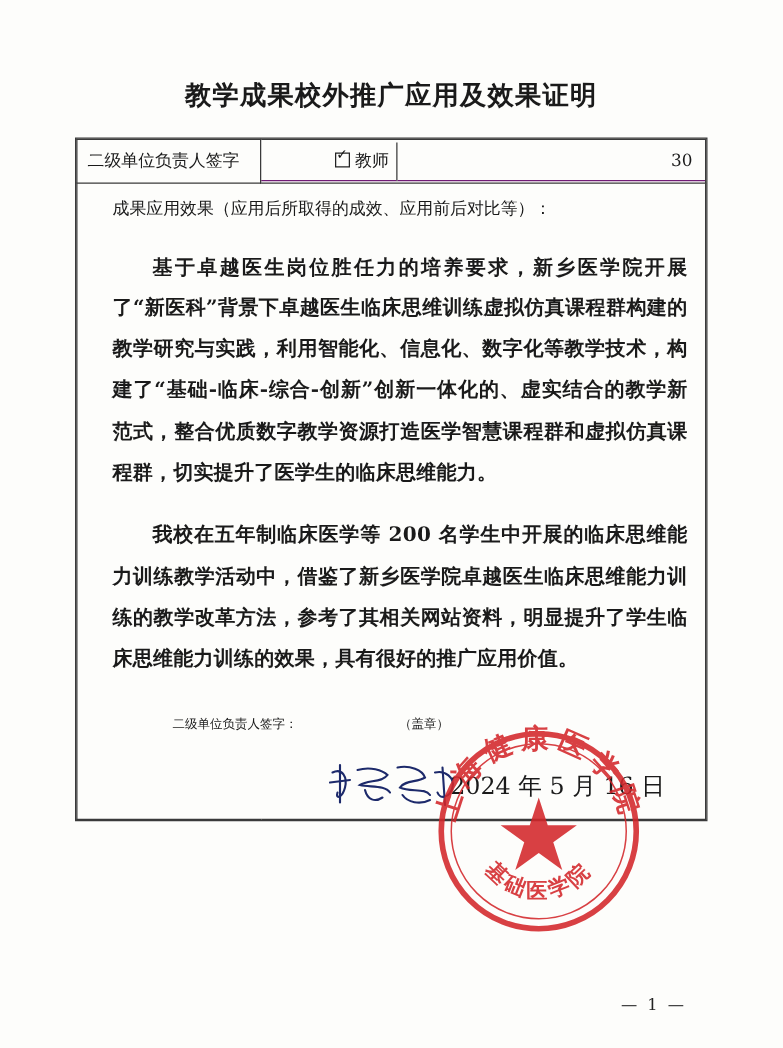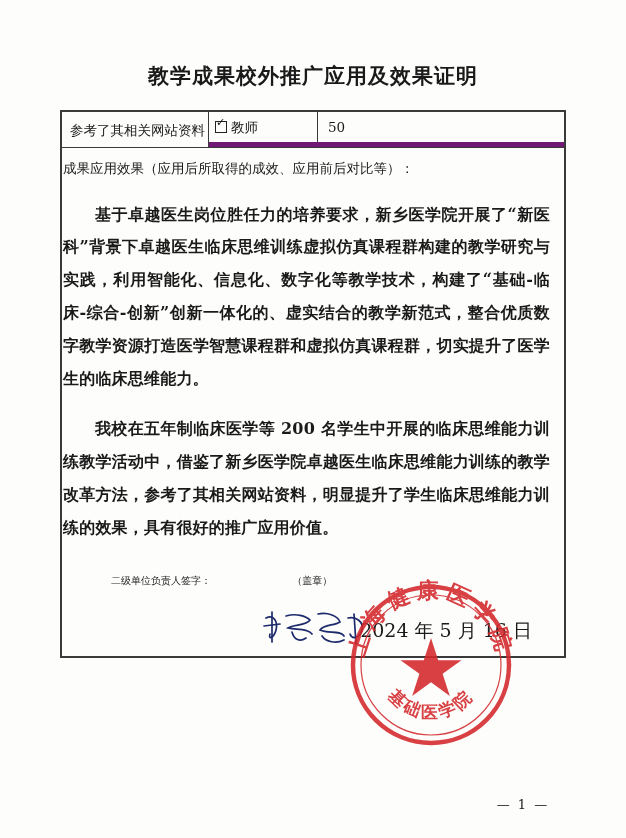--- a/index.html
+++ b/index.html
@@ -81,21 +81,22 @@
   .aud-sub {
     width: 100%;
     border-collapse: collapse;
     table-layout: fixed;
   }
   .aud-sub td {
     border: none;
     padding: 0;
   }
   .aud-row-line {
-    border-bottom: 5px solid #701a75;
+    border-bottom: 1px solid #701a75;
+    text-align: right;
   }
   .aud-cat {
     width: 96px;
     border-right: 1px solid #3a3a3a !important;
     padding: 4px 6px !important;
     font-size: 13.5px;
   }
   .aud-num {
     padding: 4px 10px !important;
     font-size: 13.5px;
@@ -113,21 +114,21 @@
     content: "✓";
     position: absolute;
     left: 0px;
     top: -5px;
     font-size: 11px;
     line-height: 12px;
     color: #111;
   }
   .row-effect td {
     vertical-align: top;
-    padding: 8px 14px 10px 1px;
+    padding: 8px 14px 10px 28px;
     height: 470px;
   }
   .effect-head {
     font-size: 13.5px;
     line-height: 1.8;
   }
   .para {
     font-size: 16px;
     line-height: 2.05;
     text-indent: 2em;
@@ -185,29 +186,29 @@
 <body>
 
 <div class="page">
 
   <div class="doc-title">教学成果校外推广应用及效果证明</div>
 
   <div class="table">
     <table>
       <tbody>
       <tr class="row-aud">
-        <td class="cell-aud-label lbl">参考了其相关网站资料</td>
+        <td class="cell-aud-label lbl">二级单位负责人签字</td>
         <td style="padding:0;">
           <table class="aud-sub">
             <tbody>
                   <tr class="aud-row-line">
               <td class="aud-cat">
                 <span class="chk"></span><span>教师</span>
               </td>
-              <td class="aud-num">50</td>
+              <td class="aud-num">30</td>
             </tr>
           </tbody>
               </table>
         </td>
       </tr>
       <tr class="row-effect">
         <td colspan="2">
           <div class="effect-head">成果应用效果（应用后所取得的成效、应用前后对比等）：</div>
           <p class="para">基于卓越医生岗位胜任力的培养要求，新乡医学院开展了“新医科”背景下卓越医生临床思维训练虚拟仿真课程群构建的教学研究与实践，利用智能化、信息化、数字化等教学技术，构建了“基础-临床-综合-创新”创新一体化的、虚实结合的教学新范式，整合优质数字教学资源打造医学智慧课程群和虚拟仿真课程群，切实提升了医学生的临床思维能力。</p>
           <p class="para">我校在五年制临床医学等 200 名学生中开展的临床思维能力训练教学活动中，借鉴了新乡医学院卓越医生临床思维能力训练的教学改革方法，参考了其相关网站资料，明显提升了学生临床思维能力训练的效果，具有很好的推广应用价值。</p>

